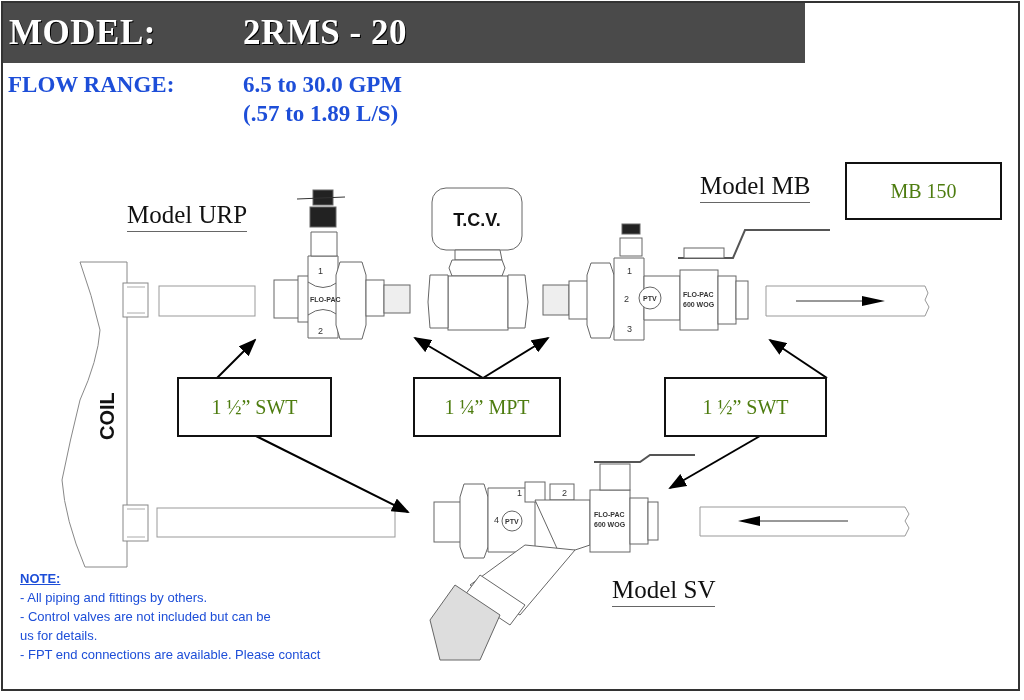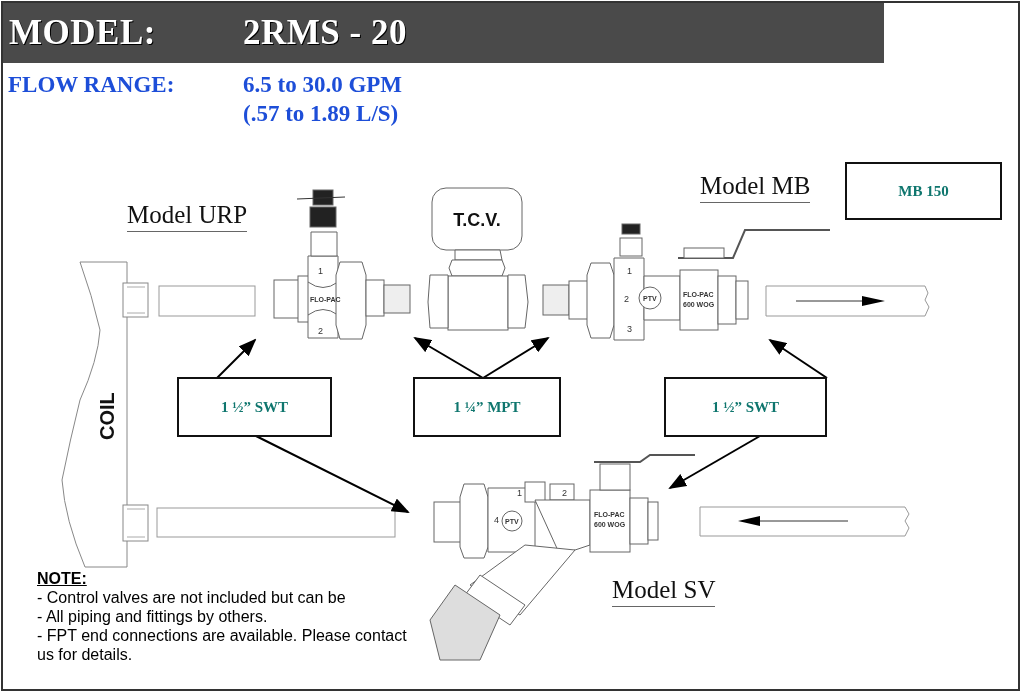--- a/index.html
+++ b/index.html
@@ -1,23 +1,23 @@
 <!DOCTYPE html>
 <html><head>
 <meta charset="utf-8">
 <style>
   html,body{margin:0;padding:0;background:#fff;}
   body{width:1024px;height:700px;position:relative;overflow:hidden;font-family:"Liberation Serif",serif;}
   .frame{position:absolute;left:1px;top:1px;width:1019px;height:690px;border:2px solid #333;box-sizing:border-box;}
-  .header{position:absolute;left:3px;top:3px;width:881px;height:60px;background:#4a4a4a;}
+  .header{position:absolute;left:3px;top:3px;width:802px;height:60px;background:#4a4a4a;}
   .hdr-label{position:absolute;top:10px;font-size:35px;font-weight:bold;color:#fff;text-shadow:1px 1px 0 #000;letter-spacing:0.5px;}
   .flow-label{position:absolute;font-size:23px;font-weight:bold;color:#1d4ed8;}
   .model-label{position:absolute;font-size:25px;color:#111;border-bottom:1px solid #666;padding-bottom:2px;line-height:28px;}
-  .box{position:absolute;border:2px solid #111;background:#fff;display:flex;align-items:center;justify-content:center;font-size:15px;color:#0f766e;box-sizing:border-box;font-weight:bold;}
-  .note{position:absolute;left:20px;top:569px;font-family:"Liberation Sans",sans-serif;font-size:16px;line-height:19px;color:#000000;margin-left:17px;}
+  .box{position:absolute;border:2px solid #111;background:#fff;display:flex;align-items:center;justify-content:center;font-size:20px;color:#4d7c0f;box-sizing:border-box;}
+  .note{position:absolute;left:20px;top:569px;font-family:"Liberation Sans",sans-serif;font-size:13px;line-height:19px;color:#1d4ed8;}
   .note-title{font-weight:bold;text-decoration:underline;}
   svg.diagram{position:absolute;left:0;top:0;}
   .coil-text{position:absolute;left:96px;top:440px;font-family:"Liberation Sans",sans-serif;font-weight:bold;font-size:20px;transform:rotate(-90deg);transform-origin:left top;color:#111;}
 </style>
 </head>
 <body>
 
 <div class="frame"></div>
 
 <div class="header">
@@ -150,17 +150,17 @@
 <span class="model-label" style="left:612px;top:576px;">Model SV</span>
 
 <div class="box" style="left:845px;top:162px;width:157px;height:58px;">MB 150</div>
 
 <div class="box" style="left:177px;top:377px;width:155px;height:60px;">1 ½” SWT</div>
 <div class="box" style="left:413px;top:377px;width:148px;height:60px;">1 ¼” MPT</div>
 <div class="box" style="left:664px;top:377px;width:163px;height:60px;">1 ½” SWT</div>
 
 <div class="note">
   <div class="note-title">NOTE:</div>
+  <div>- All piping and fittings by others.</div>
   <div>- Control valves are not included but can be</div>
-  <div>- All piping and fittings by others.</div>
+  <div>us for details.</div>
   <div>- FPT end connections are available.  Please contact</div>
-  <div>us for details.</div>
 </div>
 
 </body></html>

